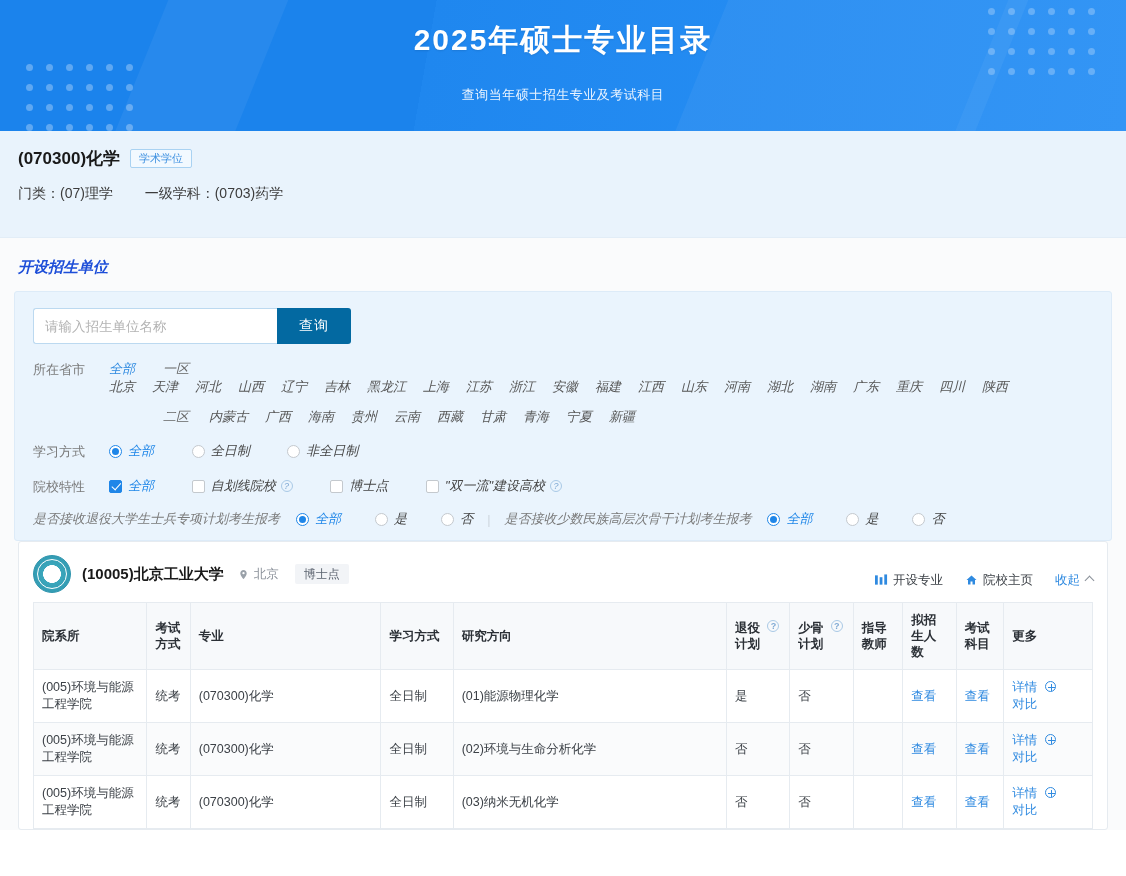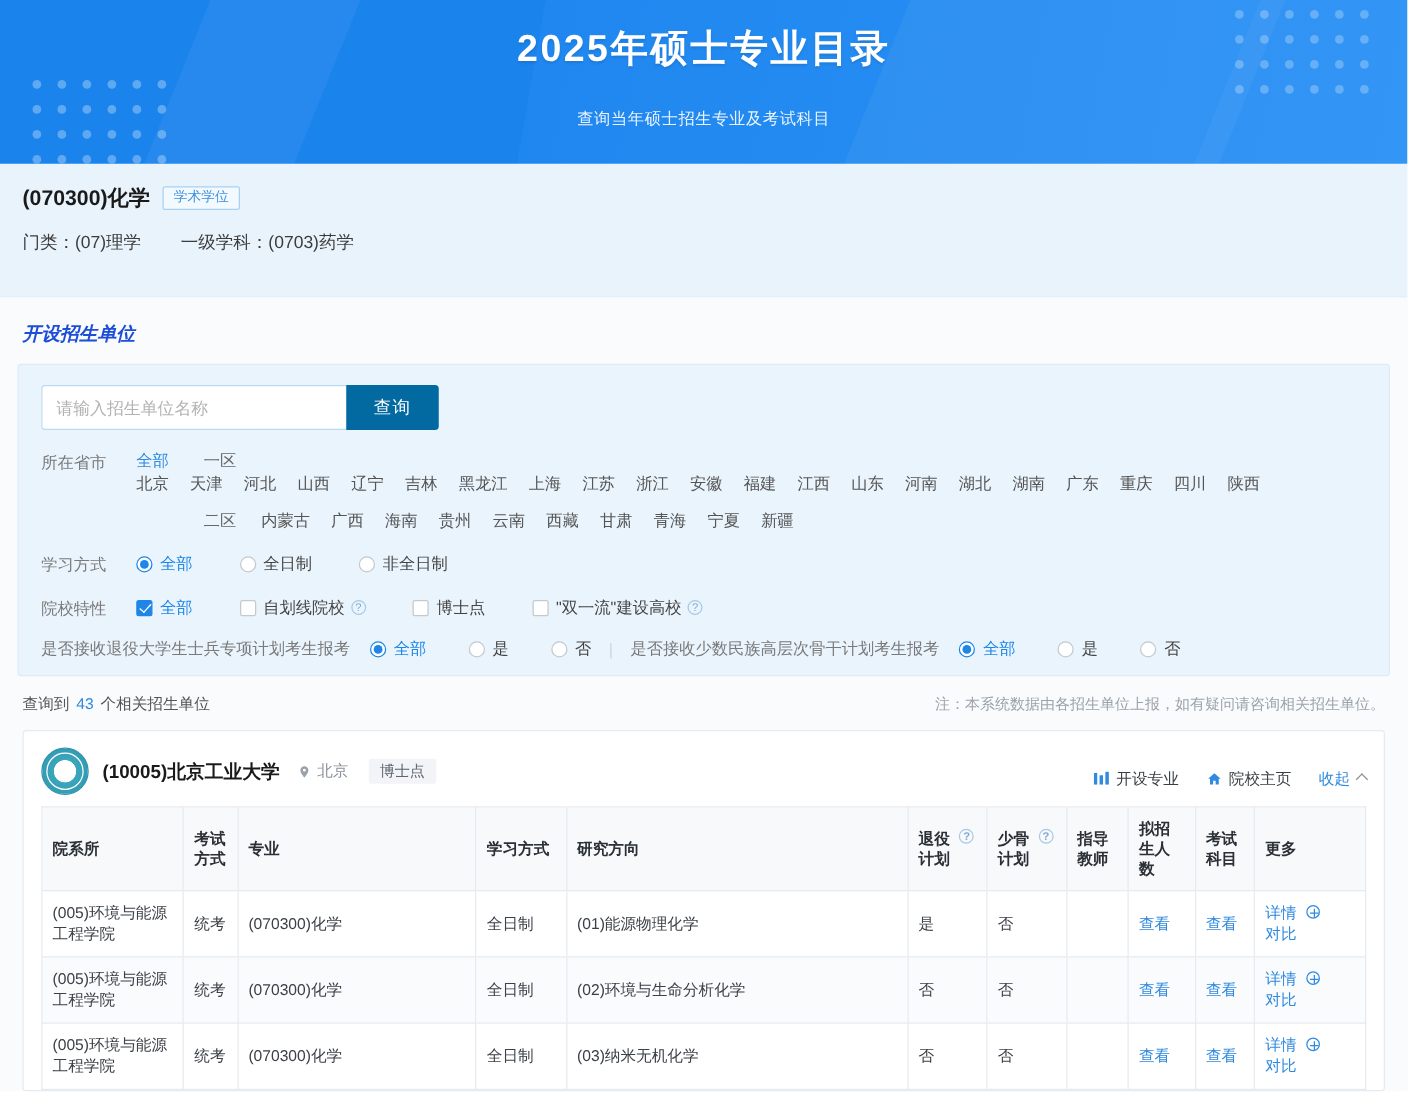--- a/index.html
+++ b/index.html
@@ -98,21 +98,21 @@
   .search-btn {
     height: 36px; min-width: 74px;
     background: #0369a1; color: #fff; border: none;
     border-radius: 0 3px 3px 0;
     font-size: 14px; cursor: pointer; letter-spacing: 1px;
     font-family: "Liberation Sans", "DejaVu Sans", sans-serif;
   }
 
   .frow { display: flex; font-size: 13px; color: #555; margin-top: 16px; align-items: flex-start; }
   .frow-label { width: 76px; flex: none; color: #7a7a7a; padding-top: 1px; }
-  .frow-body { flex: 1; }
+  .frow-body { flex: 1; font-style: italic; }
   .prov-line { display: flex; align-items: flex-start; flex-wrap: wrap; }
   .zone-label { width: 46px; flex: none; color: #666; }
   .prov-list { display: flex; flex-wrap: wrap; }
   .prov { color: #555; margin-right: 17px; cursor: pointer; white-space: nowrap; }
   .prov.all { color: #2f8ae0; margin-right: 28px; }
   .prov-line + .prov-line { margin-top: 12px; }
 
   
   .opt { display: inline-flex; align-items: center; margin-right: 34px; cursor: pointer; white-space: nowrap; }
   .rad {
@@ -435,28 +435,20 @@
           <span class="opt-label">是</span>
         </span>
         <span class="opt" style="margin-right:0;">
           <span class="rad"></span>
           <span class="opt-label">否</span>
         </span>
       </div>
     </div>
   </div>
 
-  <div class="results-bar">
-    <div class="results-count">
-      <span>查询到</span>
-      <b>43</b>
-      <span>个相关招生单位</span>
-    </div>
-    <div class="results-note">注：本系统数据由各招生单位上报，如有疑问请咨询相关招生单位。</div>
-  </div>
 
   <div class="card">
     <div class="card-head">
       <div class="logo">
         <div class="seal">
           <span class="glyph">э</span>
         </div>
       </div>
       <span class="school-name">(10005)北京工业大学</span>
       <span class="loc">

